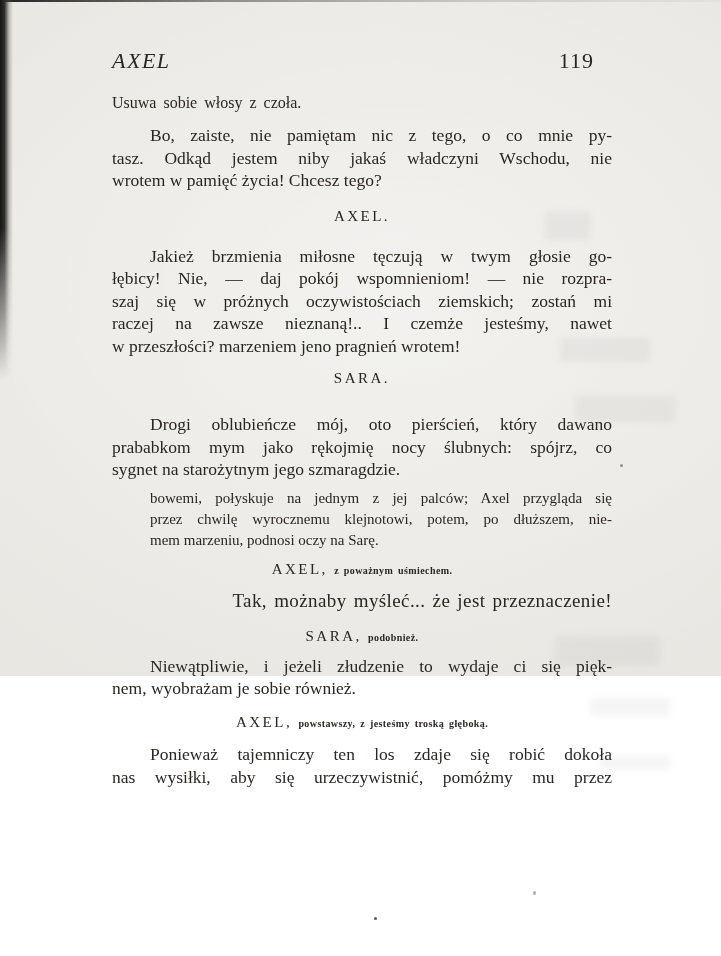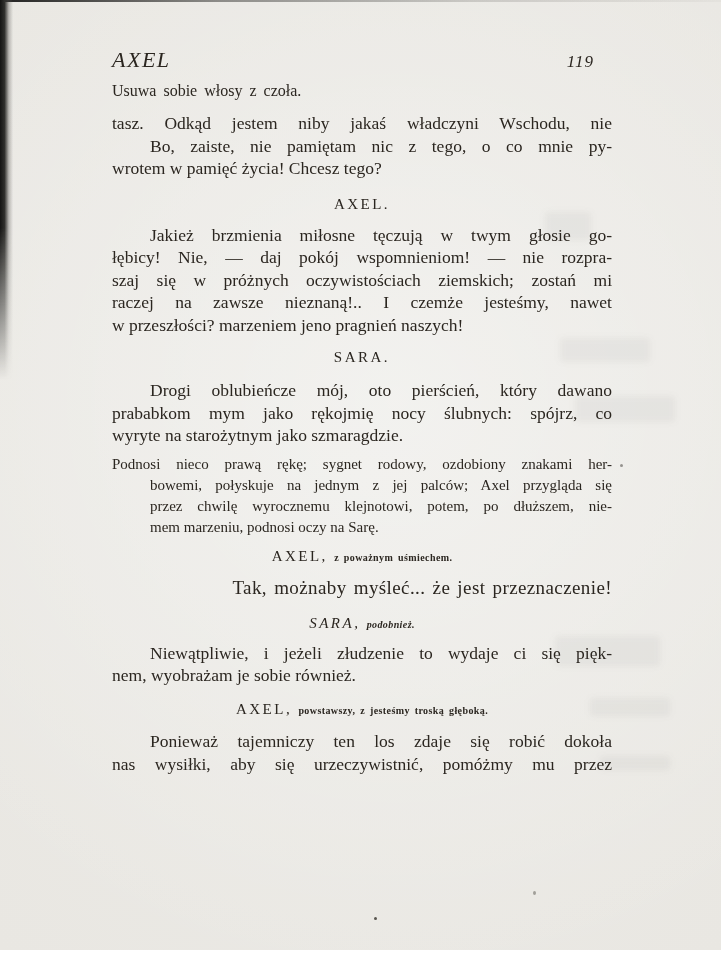--- a/index.html
+++ b/index.html
@@ -3,21 +3,21 @@
 <meta charset="utf-8">
 <style>
   html, body {
     margin: 0; padding: 0;
     width: 721px; height: 956px;
     overflow: hidden;
     font-family: "Liberation Serif", "DejaVu Serif", serif;
   }
   .page {
     position: absolute; inset: 0;
-    width: 721px; height: 950px;
+    width: 721px; height: 676px;
     background:
       radial-gradient(ellipse 120% 90% at 55% 42%, rgba(255,255,255,0.35), rgba(255,255,255,0) 70%),
       radial-gradient(ellipse 140% 120% at 50% 50%, #ecebe7 0%, #e9e7e2 55%, #e3e1dc 100%);
     color: #2b2620;
   }
   
   .gutter-shadow {
     position: absolute; left: 0; top: 0; width: 13px; height: 380px;
     background: linear-gradient(to right, #141413 0%, #30302d 35%, rgba(90,88,84,0.35) 68%, rgba(120,118,112,0) 100%);
     -webkit-mask-image: linear-gradient(to bottom, #000 60%, transparent 100%);
@@ -38,50 +38,50 @@
     position: absolute; left: 112px; top: 0; width: 500px;
   }
   .running-header {
     display: flex; justify-content: space-between; align-items: baseline;
     margin-top: 48px; padding-right: 18px;
   }
   .running-title {
     font-style: italic; font-size: 22px; letter-spacing: 1.5px; line-height: 24px;
   }
   .folio {
-    font-style: italic; font-size: 17px; letter-spacing: 1px;
+    font-size: 22px; letter-spacing: 1px;
   }
 
   .direction-top {
-    margin-top: 9px; font-size: 16px; line-height: 20px;
+    margin-top: 19px; font-size: 16px; line-height: 20px;
     word-spacing: 3px;
   }
 
   .speech { font-size: 17.5px; line-height: 22.5px; }
   .line { white-space: normal; }
   .just { text-align: justify; text-align-last: justify; }
   .indent { text-indent: 38px; }
 
   .sp1 { margin-top: 11px; }
-  .sp2 { margin-top: 11px; }
-  .sp3 { margin-top: 13px; }
+  .sp2 { margin-top: 20px; }
+  .sp3 { margin-top: 26px; }
   .sp5 { margin-top: 8px; }
   .sp6 { margin-top: 10px; line-height: 23px; }
 
   .speaker {
     text-align: center; font-size: 15px; letter-spacing: 2.5px;
     line-height: 18px;
   }
   .speaker .note {
     font-size: 10px; font-weight: bold; letter-spacing: 0.4px; word-spacing: 2px;
   }
   .h1a { margin-top: 15px; font-family: Liberation Serif, serif; }
   .h2a { margin-top: 12px; }
   .h3a { margin-top: 9px; }
-  .h4a { margin-top: 14px; font-style: italic; }
+  .h4a { margin-top: 14px; }
   .h5a { margin-top: 13px; }
 
   .direction-small {
     margin-top: 7px; font-size: 15px; line-height: 21px;
   }
   .direction-small .cont { padding-left: 38px; }
   .direction-small .just { text-align: justify; text-align-last: justify; }
 
   .single-dialogue {
     margin-top: 9px; font-size: 19px; line-height: 24px;
@@ -108,49 +108,48 @@
   <div class="column">
 
     <div class="running-header">
       <span class="running-title">AXEL</span>
       <span class="folio">119</span>
     </div>
 
     <div class="direction-top">Usuwa sobie włosy z czoła.</div>
 
     <div class="speech sp1">
+      <div class="line just indent">Bo, zaiste, nie pamiętam nic z tego, o co mnie py-</div>
       <div class="line just">tasz.  Odkąd jestem niby jakaś władczyni Wschodu, nie</div>
-      <div class="line just indent">Bo, zaiste, nie pamiętam nic z tego, o co mnie py-</div>
       <div class="line">wrotem w pamięć życia!  Chcesz tego?</div>
     </div>
 
     <div class="speaker h1a">
       <span>AXEL.</span>
     </div>
 
     <div class="speech sp2">
       <div class="line just indent">Jakież brzmienia miłosne tęczują w twym głosie go-</div>
       <div class="line just">łębicy!  Nie, — daj pokój wspomnieniom! — nie rozpra-</div>
       <div class="line just">szaj się w próżnych oczywistościach ziemskich; zostań mi</div>
       <div class="line just">raczej na zawsze nieznaną!..  I czemże jesteśmy, nawet</div>
-      <div class="line">w przeszłości? marzeniem jeno pragnień naszych!</div>
+      <div class="line">w przeszłości? marzeniem jeno pragnień wrotem!</div>
     </div>
 
     <div class="speaker h2a">
       <span>SARA.</span>
     </div>
 
     <div class="speech sp3">
       <div class="line just indent">Drogi oblubieńcze mój, oto pierścień, który dawano</div>
       <div class="line just">prababkom mym jako rękojmię nocy ślubnych: spójrz, co</div>
-      <div class="line">wyryte na starożytnym jako szmaragdzie.</div>
+      <div class="line">sygnet na starożytnym jego szmaragdzie.</div>
     </div>
 
     <div class="direction-small">
-      <div class="line just">Podnosi nieco prawą rękę; sygnet rodowy, ozdobiony znakami her-</div>
       <div class="line just cont">bowemi, połyskuje na jednym z jej palców; Axel przygląda się</div>
       <div class="line just cont">przez chwilę wyrocznemu klejnotowi, potem, po dłuższem, nie-</div>
       <div class="line cont">mem marzeniu, podnosi oczy na Sarę.</div>
     </div>
 
     <div class="speaker h3a">
       <span>AXEL,</span>
       <span class="note">z poważnym uśmiechem.</span>
     </div>
 

